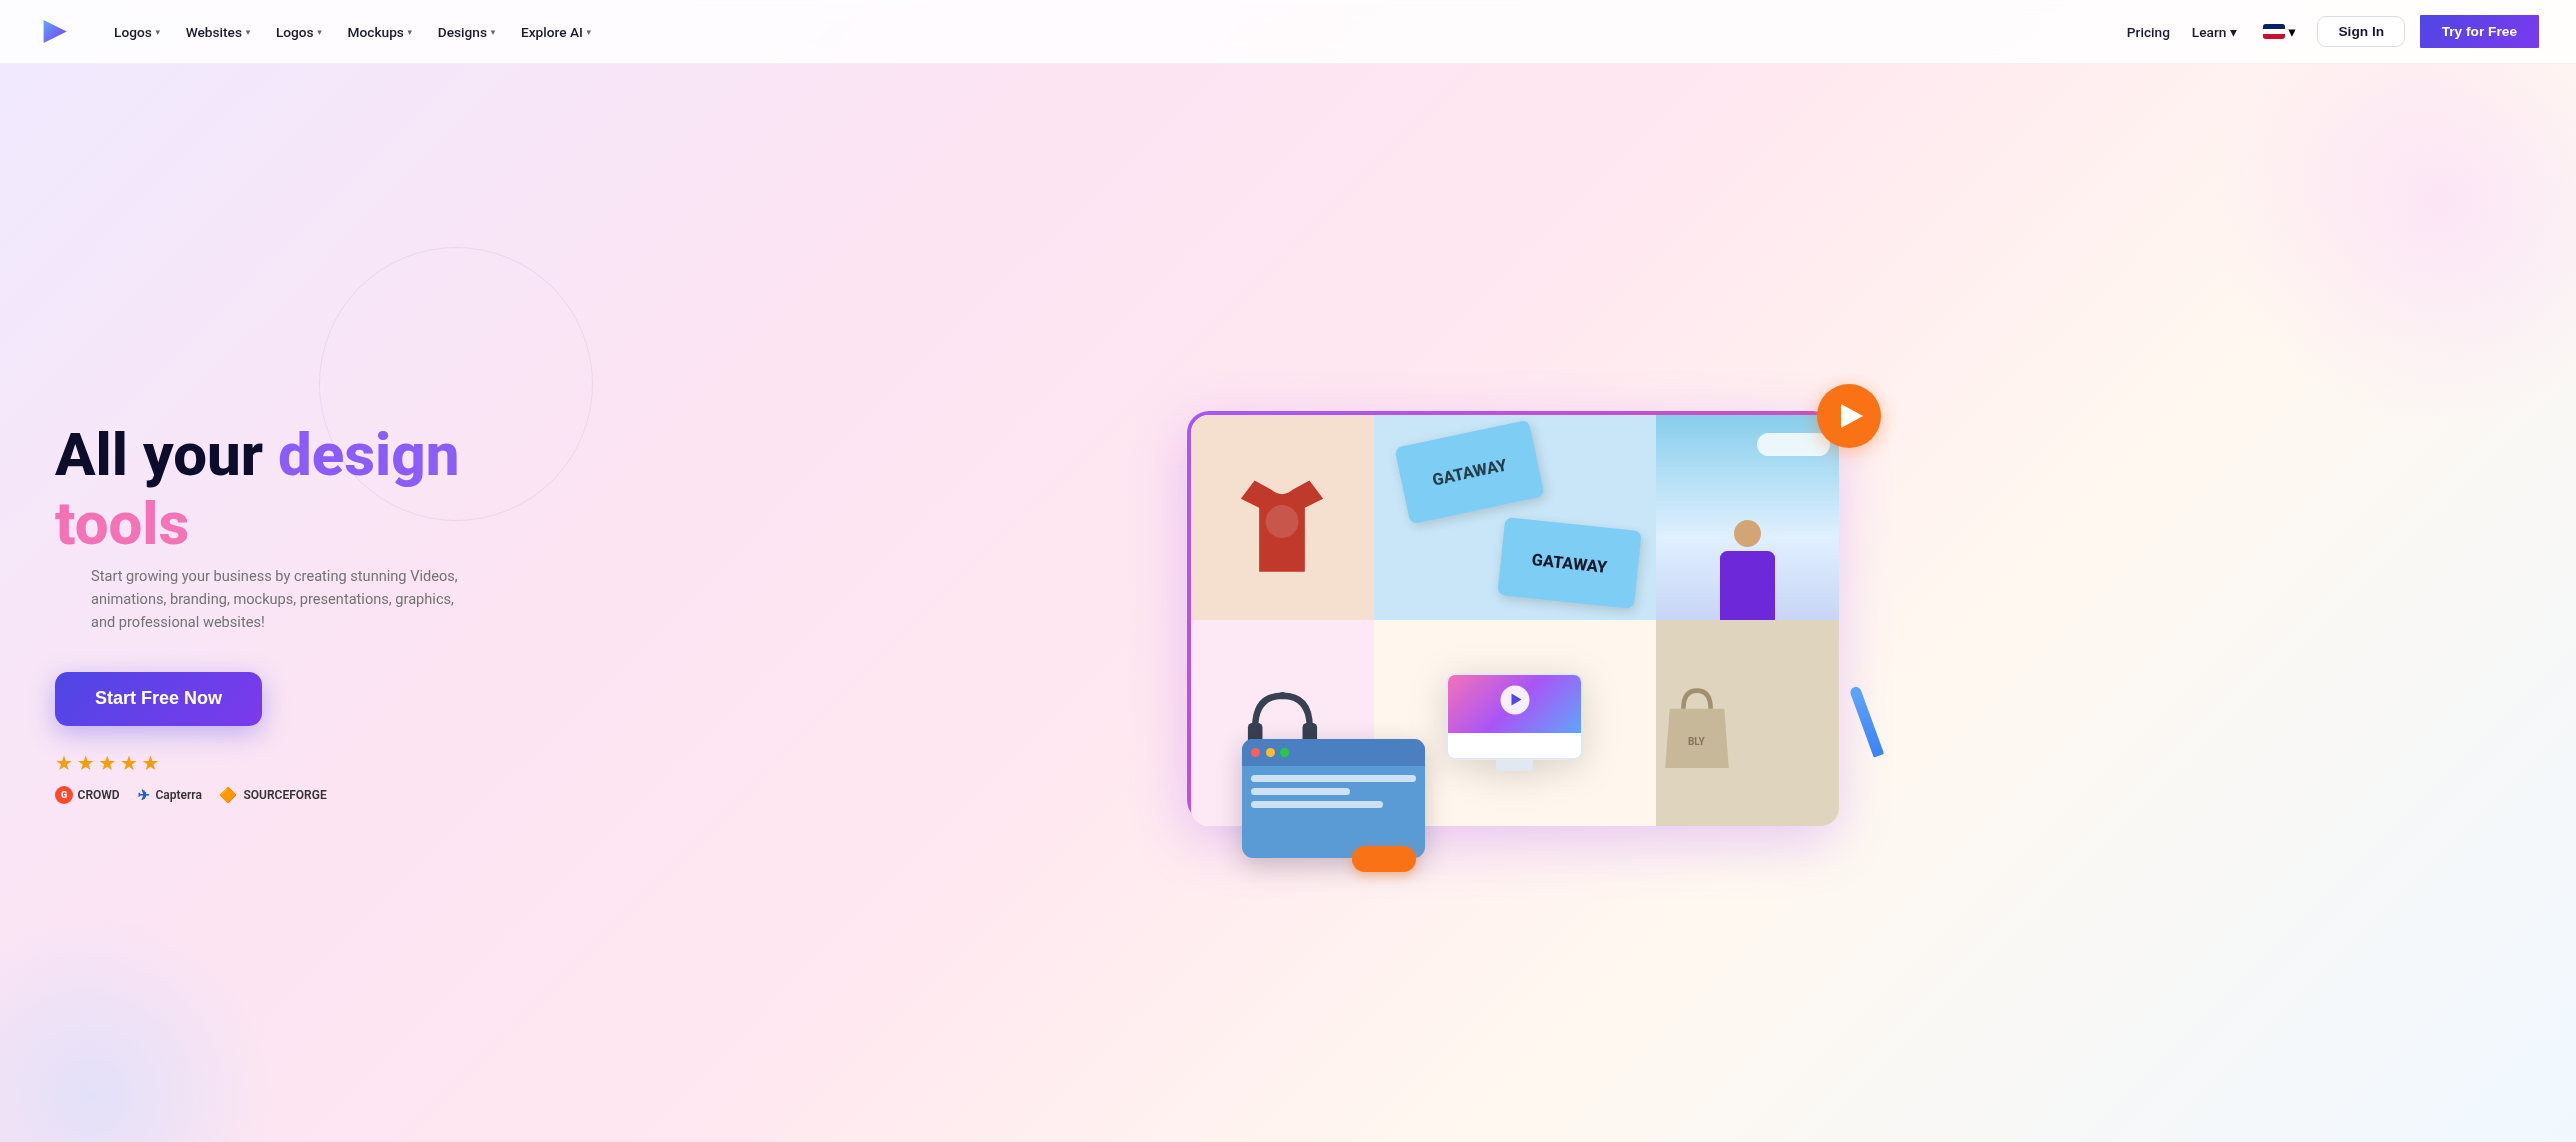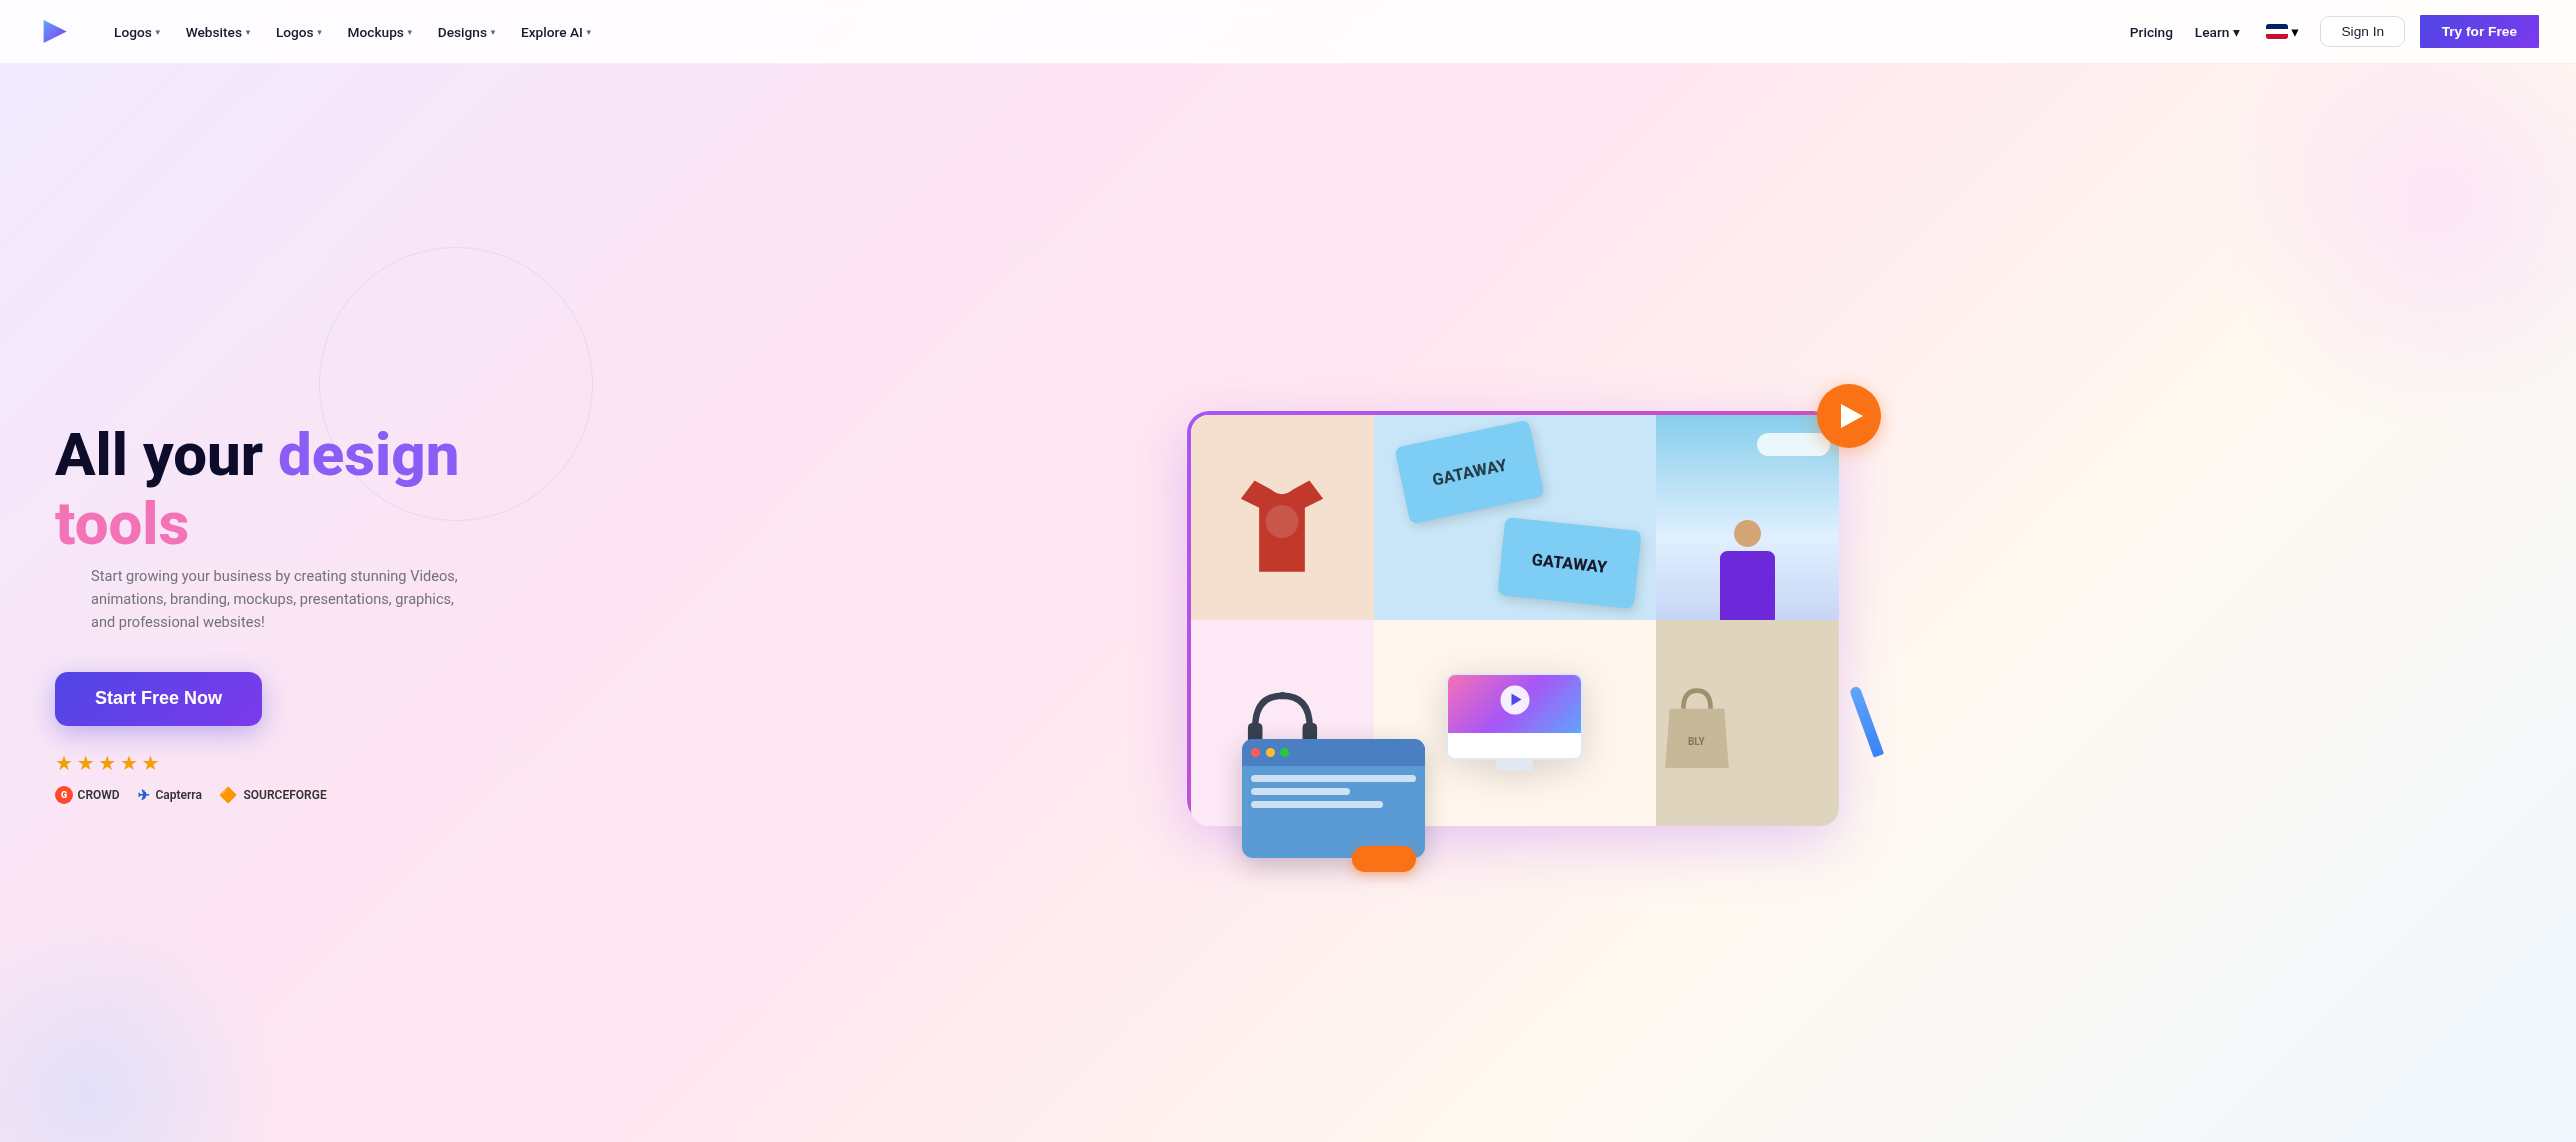--- a/index.html
+++ b/index.html
@@ -85,21 +85,21 @@
       background: linear-gradient(180deg, #012169 33%, #FFFFFF 33%, #FFFFFF 66%, #C8102E 66%);
       position: relative;
       overflow: hidden;
     }
     .sign-in-btn {
       padding: 7.3px 20px;
       border: 1.8px solid #ddd;
       border-radius: 9px;
       background: white;
       font-size: 13.7px;
-      font-weight: 400;
+      font-weight: 700;
       color: #1a1a2e;
       cursor: pointer;
       text-align: right;
     }
     .try-free-btn {
       padding: 9px 22px;
       background: linear-gradient(135deg, #4f46e5, #7c3aed);
       border: none;
       border-radius: 1px;
       font-size: 13.7px;

